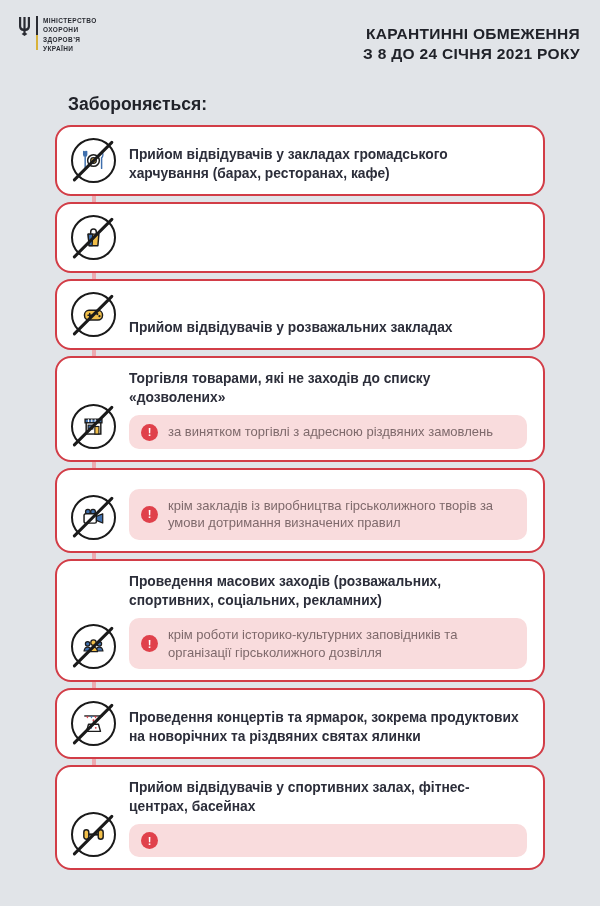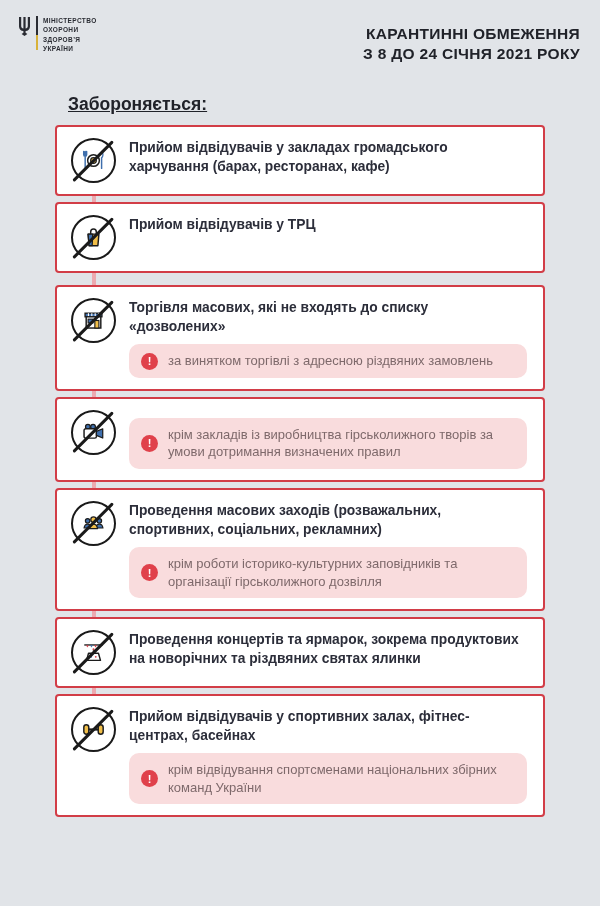--- a/index.html
+++ b/index.html
@@ -12,29 +12,29 @@
     position:relative;
   }
   
   .header { display:flex; justify-content:space-between; align-items:flex-start; padding:16px 20px 0 18px; }
   .logo { display:flex; align-items:flex-start; gap:5px; }
   .logo svg { display:block; }
   .logo-divider { width:2px; height:34px; background:linear-gradient(#2a2c33 55%, #d8b23a 55%); }
   .logo-text { font-size:6.5px; font-weight:bold; line-height:1.45; letter-spacing:.4px; color:#2a2c33; }
   .page-title { text-align:right; font-weight:800; font-size:15.5px; line-height:1.3; letter-spacing:.3px; color:#202229; margin-top:8px; }
   
-  .section-heading { margin:30px 0 10px 68px; font-size:17.5px; font-weight:800; color:#202229;text-decoration:underline; }
+  .section-heading { margin:30px 0 10px 68px; font-size:17.5px; font-weight:800; color:#202229; }
   
   .cards { width:490px; margin-left:55px; display:flex; flex-direction:column; }
   .connector { width:4px; height:6px; background:#ecaab0; margin-left:37px; }
   .card {
     background:#ffffff;
     border:2.5px solid #d23d47;
-    border-radius:4px;
-    display:flex; align-items:flex-start;
+    border-radius:16px;
+    display:flex; align-items:flex-end;
     padding:11px 16px 11px 0;
     min-height:50px;
   }
   .icon-col { width:72px; flex-shrink:0; display:flex; justify-content:center; }
   .no-circle {
     width:45px; height:45px; border:2.6px solid #1a1a1a; border-radius:50%;
     background:#fff; position:relative; display:flex; align-items:center; justify-content:center;
     flex-shrink:0;
   }
   .no-circle svg { display:block; }
@@ -106,43 +106,56 @@
     <div class="icon-col">
         <div class="no-circle">
       <svg width="27" height="27" viewBox="0 0 24 24">
         <path d="M7.2 9h9.6l-.9 10.3H8.1z" fill="#f2bf49" stroke="#1c1c1c" stroke-width="1.3" stroke-linejoin="round"></path>
         <path d="M7.2 9h4.1l-.5 10.3H8.1z" fill="#3f6fad" stroke="#1c1c1c" stroke-width="1.1" stroke-linejoin="round"></path>
         <path d="M9.5 8.8V7a2.5 2.5 0 0 1 5 0v1.8" fill="none" stroke="#1c1c1c" stroke-width="1.3"></path>
       </svg>
       <span class="slash"></span>
     </div>
       </div>
-    <div class="card-body">
-      <p class="card-title">Прийом відвідувачів у ТРЦ</p>
-    </div>
-  </div>
-  <div class="connector"></div>
-
+  </div>
+  <div class="connector"></div>
+
+  <div class="card">
+    <div class="icon-col">
+        <div class="no-circle">
+      <svg width="27" height="27" viewBox="0 0 24 24">
+        <rect x="4" y="8.3" width="16" height="8.6" rx="4" fill="#f2bf49" stroke="#1c1c1c" stroke-width="1.3"></rect>
+        <path d="M7.1 12.6h3M8.6 11.1v3" stroke="#1c1c1c" stroke-width="1.3" stroke-linecap="round"></path>
+        <circle cx="15.4" cy="11.6" r="1" fill="#1c1c1c"></circle>
+        <circle cx="17.3" cy="13.5" r="1" fill="#1c1c1c"></circle>
+      </svg>
+      <span class="slash"></span>
+    </div>
+      </div>
+    <div class="card-body">
+      <p class="card-title">Прийом відвідувачів у розважальних закладах</p>
+    </div>
+  </div>
   <div class="connector"></div>
 
   <div class="card">
     <div class="icon-col">
         <div class="no-circle">
       <svg width="27" height="27" viewBox="0 0 24 24">
         <rect x="4.5" y="5.5" width="15" height="3.2" fill="#3f6fad" stroke="#1c1c1c" stroke-width="1.2"></rect>
         <path d="M7.5 5.5v3.2M10.5 5.5v3.2M13.5 5.5v3.2M16.5 5.5v3.2" stroke="#fff" stroke-width="1"></path>
         <rect x="5.5" y="8.7" width="13" height="10" fill="#fff" stroke="#1c1c1c" stroke-width="1.3"></rect>
         <rect x="7.2" y="10.8" width="4.2" height="3.4" fill="#3f6fad" stroke="#1c1c1c" stroke-width="1"></rect>
         <rect x="13.2" y="12" width="3.6" height="6.7" fill="#f2bf49" stroke="#1c1c1c" stroke-width="1"></rect>
       </svg>
       <span class="slash"></span>
     </div>
       </div>
     <div class="card-body">
-      <p class="card-title">Торгівля масових, які не входять до списку «дозволених»</p>
+      <p class="card-title">Торгівля товарами, які не заходів до списку «дозволених»</p>
       <div class="pill">
         <span class="excl">!</span>
         <span class="pill-text">за винятком торгівлі з адресною різдвяних замовлень</span>
       </div>
     </div>
   </div>
   <div class="connector"></div>
 
   <div class="card">
     <div class="icon-col">
@@ -221,18 +234,17 @@
         <rect x="3.4" y="7.8" width="4.4" height="8.4" rx="2.2" fill="#f2bf49" stroke="#1c1c1c" stroke-width="1.3"></rect>
         <rect x="16.2" y="7.8" width="4.4" height="8.4" rx="2.2" fill="#f2bf49" stroke="#1c1c1c" stroke-width="1.3"></rect>
       </svg>
       <span class="slash"></span>
     </div>
       </div>
     <div class="card-body">
       <p class="card-title">Прийом відвідувачів у спортивних залах, фітнес-центрах, басейнах</p>
       <div class="pill">
         <span class="excl">!</span>
-        <span class="pill-text">крім відвідування спортсменами національних збірних команд України</span>
       </div>
     </div>
   </div>
 
 </div>
 
 </body></html>

